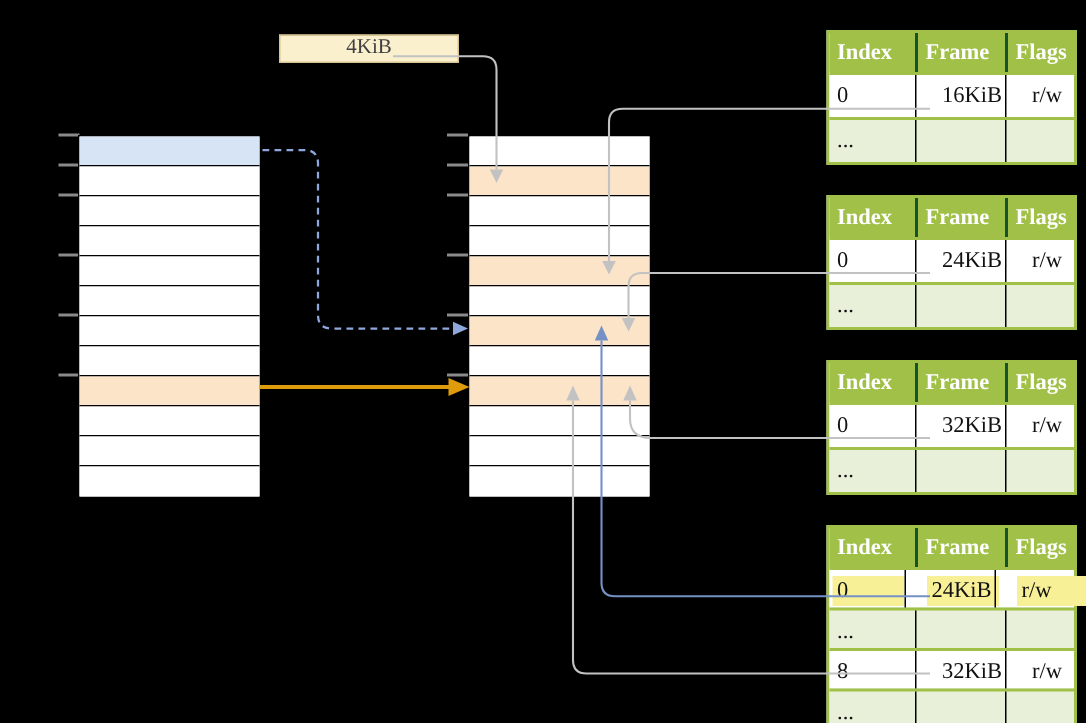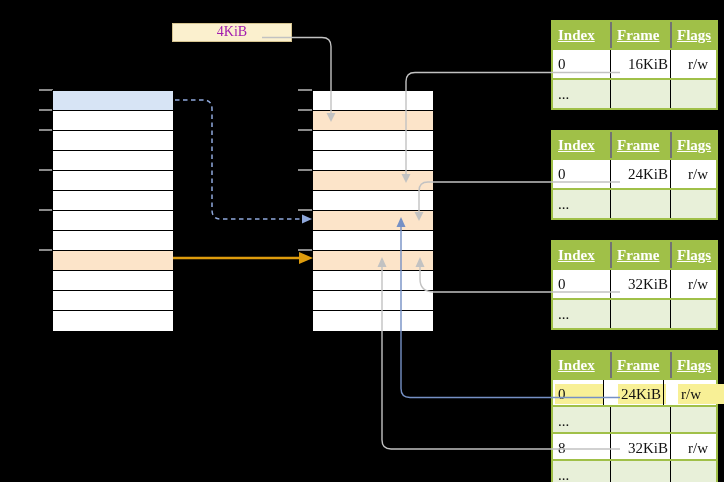--- a/index.html
+++ b/index.html
@@ -16,31 +16,31 @@
   #virtual-grid{left:52px;top:90px;}
   #physical-grid{left:312px;top:90px;}
   .mrow{height:20px;box-sizing:border-box;border-bottom:1px solid #000;background:#fff;}
   .mrow:last-child{border-bottom:none;}
   .mrow.blue{background:var(--blue-cell);}
   .mrow.orange{background:var(--orange-cell);}
   .tickcol{position:absolute;width:14px;height:242px;top:90px;}
   #virtual-ticks{left:39px;} #physical-ticks{left:298px;}
   .tick{position:absolute;left:0;width:14px;height:2px;background:var(--tick);}
   
-  #page-size-label{position:absolute;left:172px;top:23px;width:118px;height:17px;
+  #page-size-label{position:absolute;left:186px;top:23px;width:118px;height:17px;
     background:var(--label-bg);border:1px solid var(--label-border);
-    font-size:14px;line-height:16px;text-align:center;color:#a21caf;}
+    font-size:14px;line-height:16px;text-align:center;color:#404040;}
   
   .ftable{position:absolute;left:551px;width:167px;border:2px solid var(--table-green);
           background:#fff;box-sizing:border-box;}
   #pt1{top:20px;} #pt2{top:130px;} #pt3{top:240px;} #pt4{top:350px;}
   .fhead{display:flex;background:var(--table-green);height:26px;}
   .hcell{box-sizing:border-box;line-height:26px;padding-left:5px;font-weight:bold;
-         font-size:15px;color:var(--header-text);text-decoration:underline;}
-  .hcell.c1,.hcell.c2{border-left:2px solid #737373;}
+         font-size:15px;color:var(--header-text);}
+  .hcell.c1,.hcell.c2{border-left:2px solid #14532d;}
   .frow{display:flex;height:28px;border-top:2px solid var(--table-green);background:#fff;}
   #pt4 .frow{height:25px;}
   .frow.dots{background:var(--ellipsis-bg);}
   .dcell{box-sizing:border-box;line-height:24px;padding:2px 0 0 5px;font-size:15px;color:#111;}
   .dcell.c1,.dcell.c2{border-left:1px solid #000;padding-left:17px;}
   .c0{width:57px;} .c1{width:60px;} .c2{flex:1;}
   .hl{display:inline-block;background:var(--highlight-yellow);margin-left:-3px;
       padding:0 3px;min-width:42px;line-height:20px;}
   
   #connector-overlay{position:absolute;left:0;top:0;pointer-events:none;}

